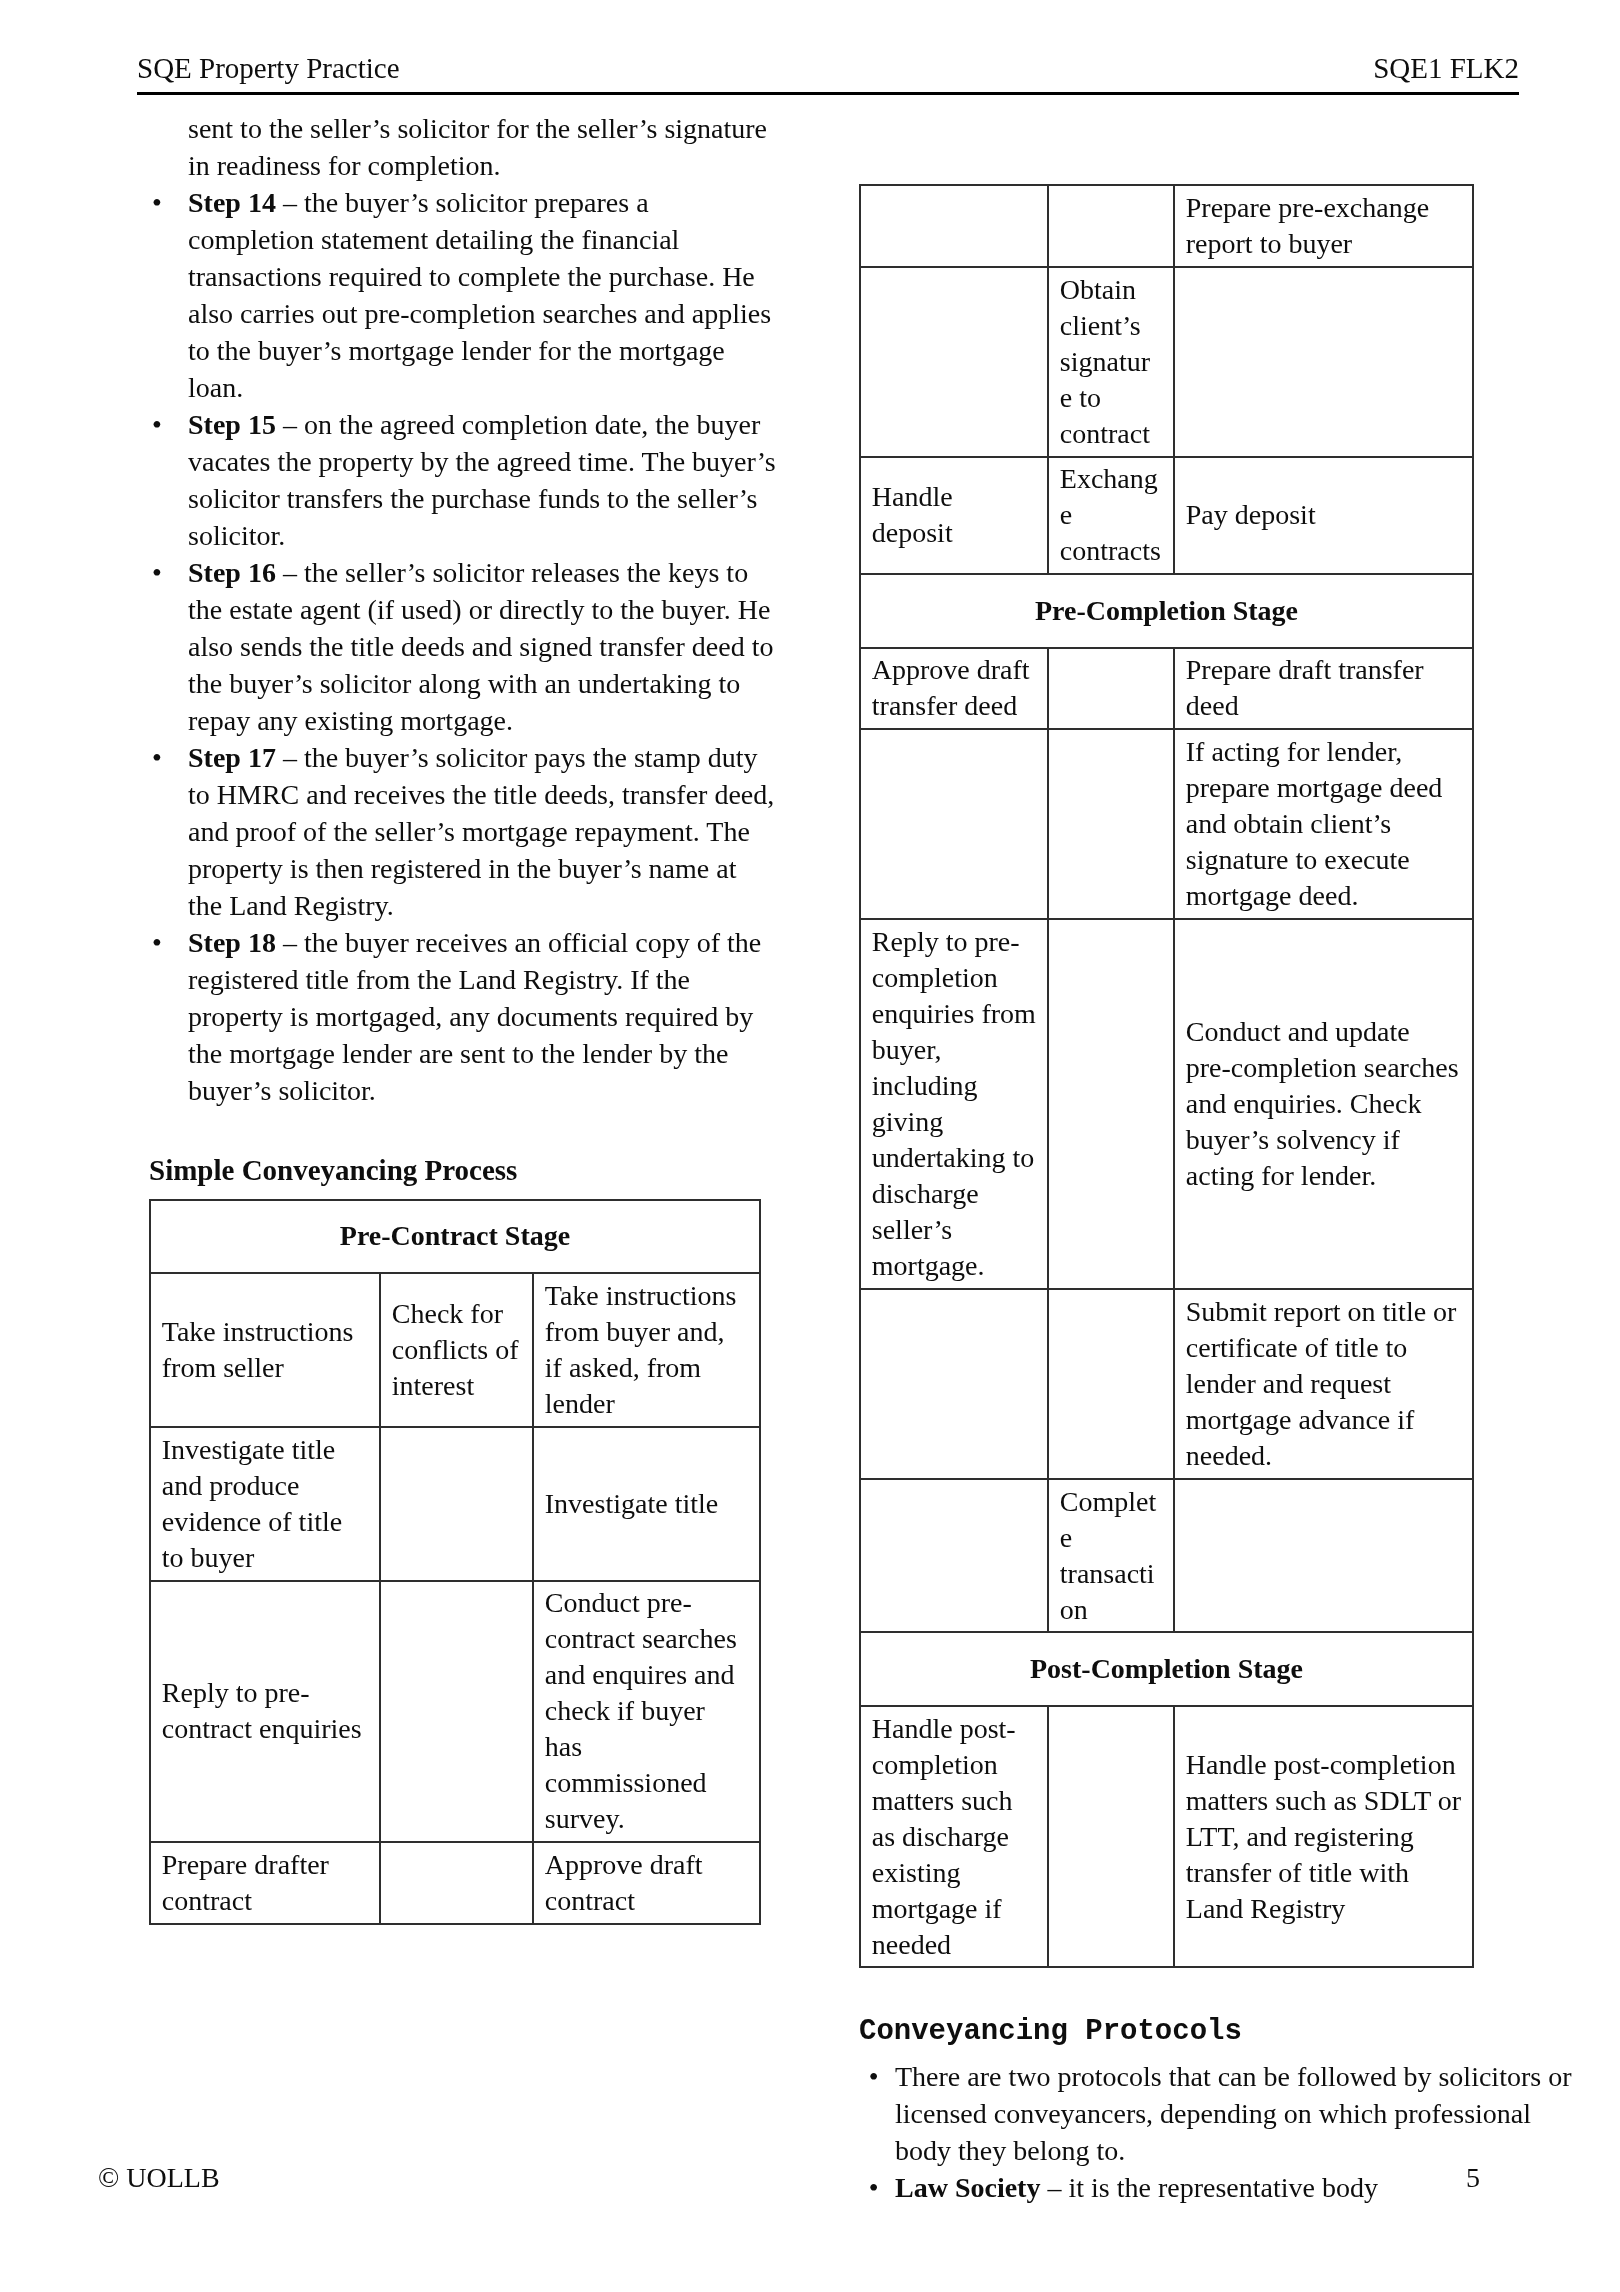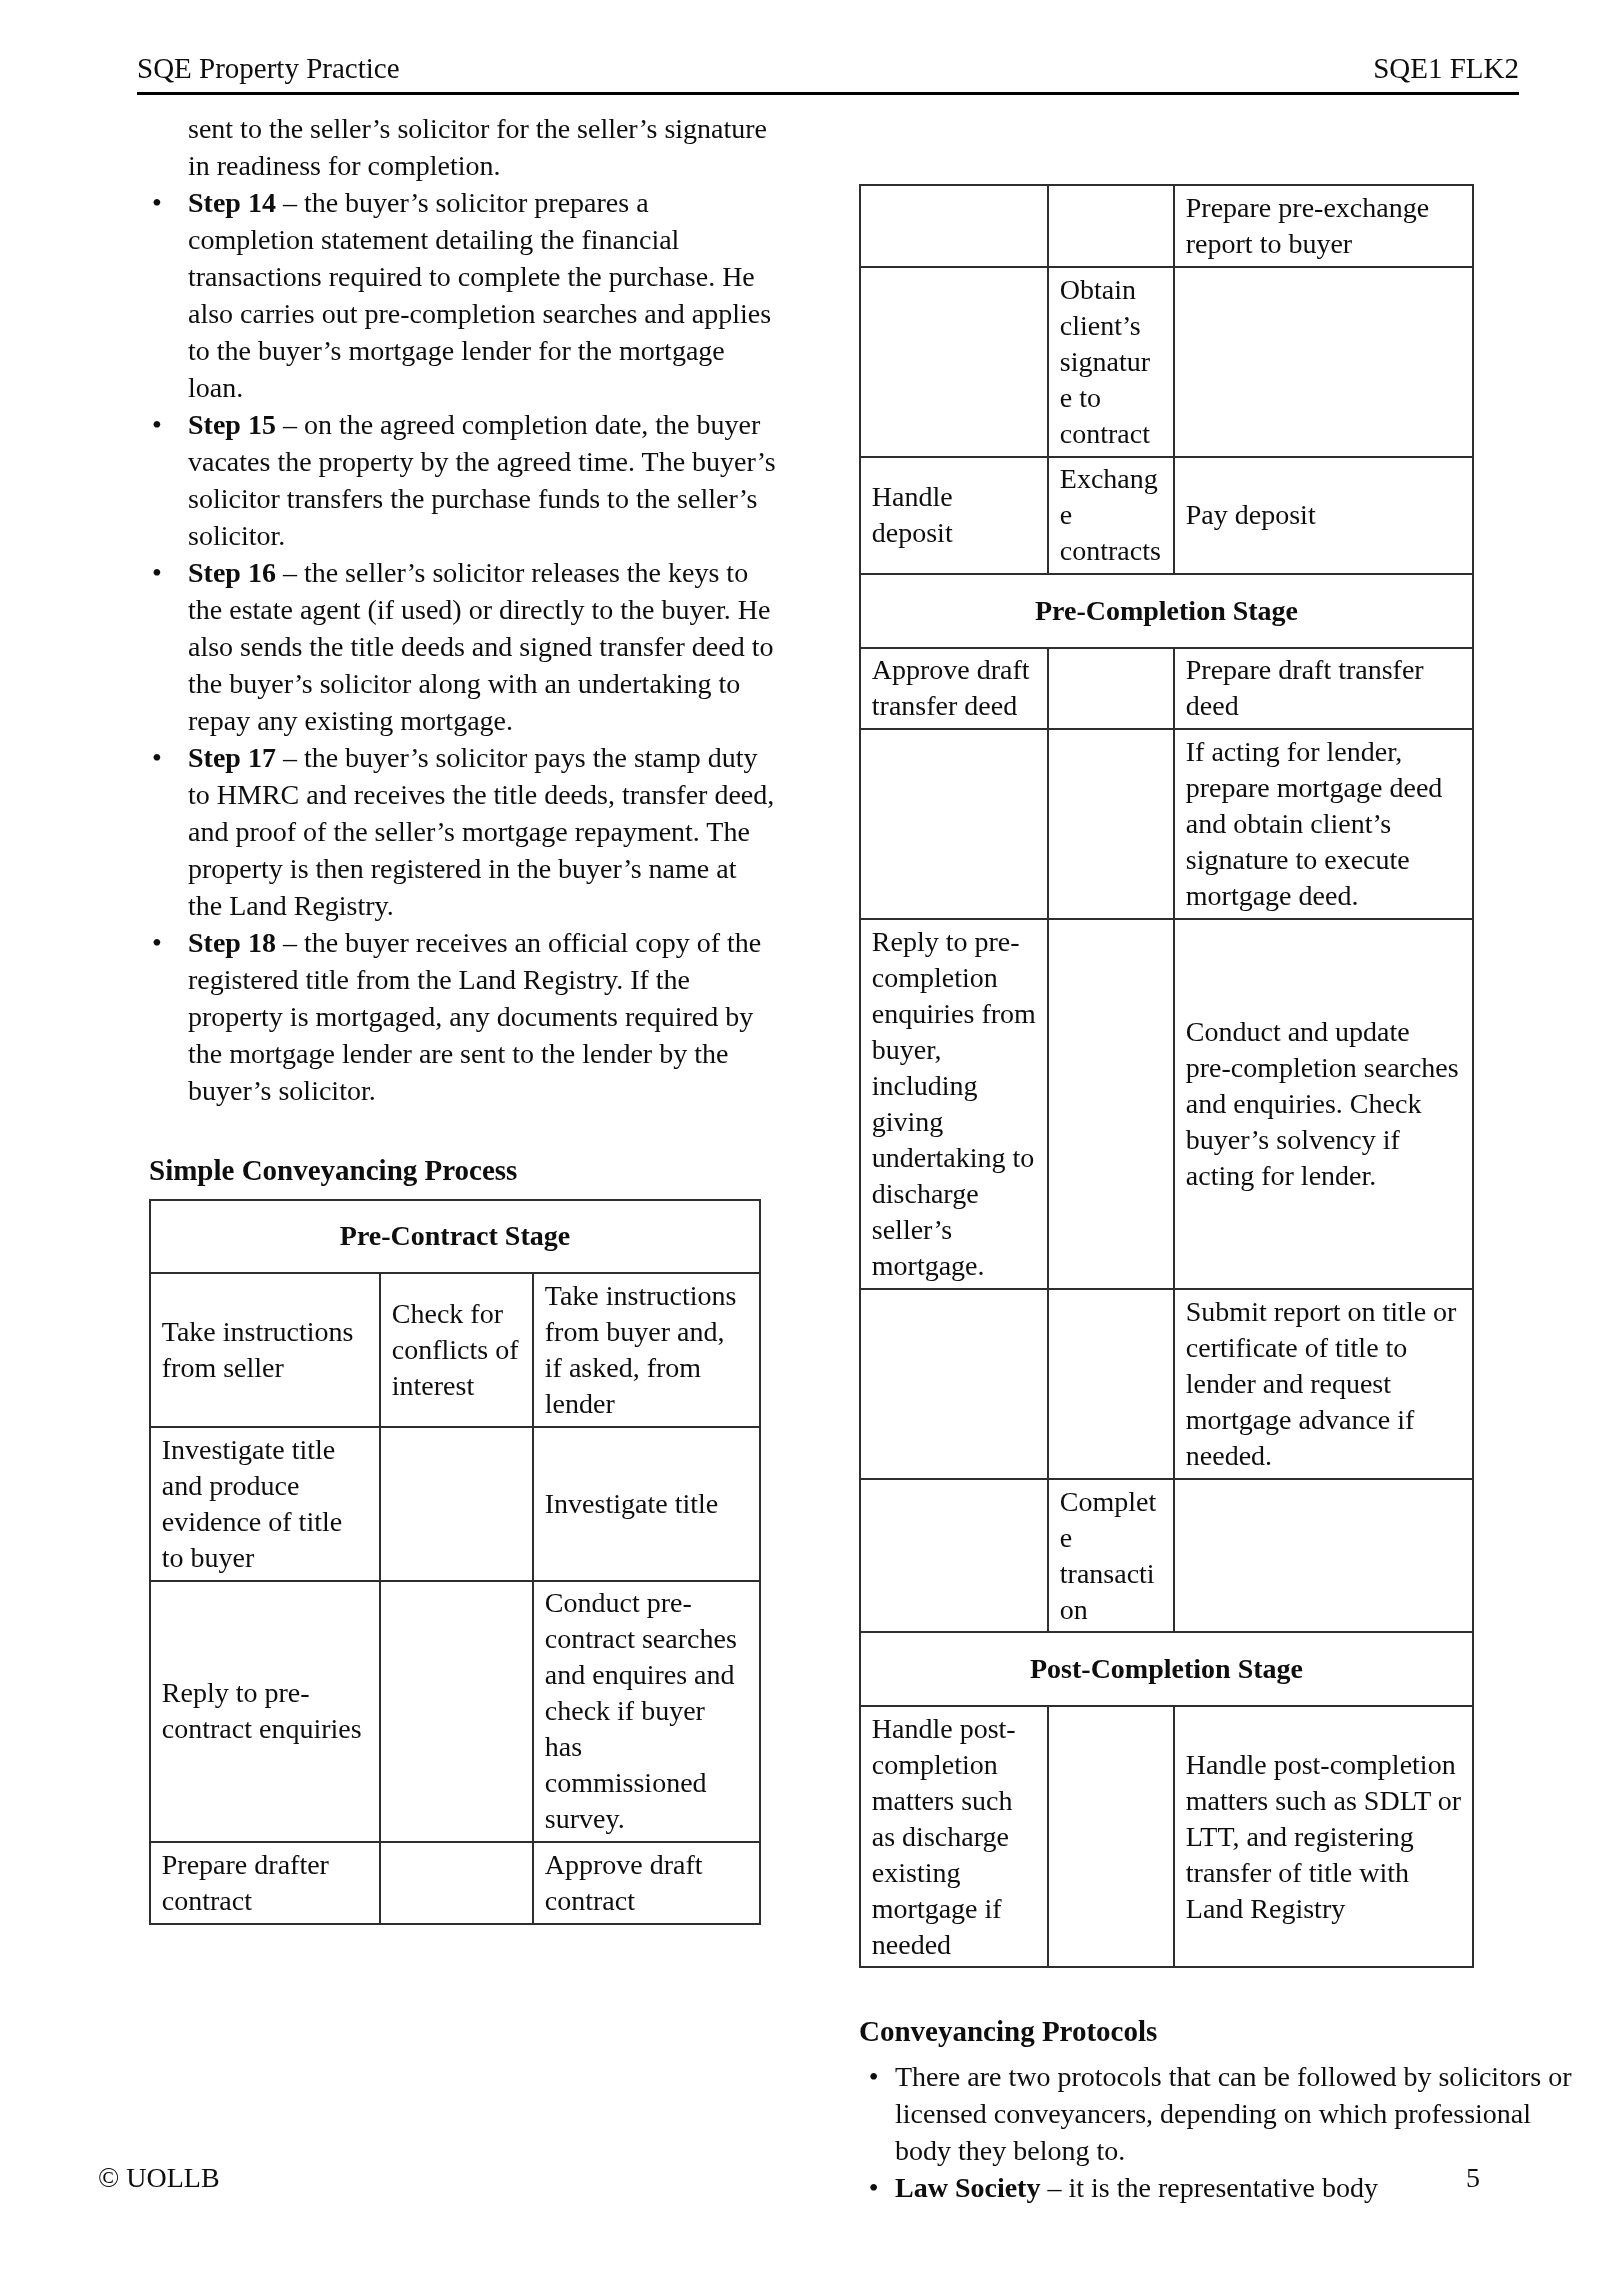--- a/index.html
+++ b/index.html
@@ -45,21 +45,21 @@
   ul.steps li::before { content:"\2022"; position:absolute; left:2.9px; top:0; }
   ul.protocols li { padding-left:36px; }
   ul.protocols li::before { left:9.8px; }
   .b { font-weight:bold; }
   h3.sec {
     font-size:29px;
     font-weight:bold;
     margin:43px 0 9.8px 0;
     line-height:37px;
   }
-  .col-right h3.sec { margin:45px 0 7.8px 0; }
+  .col-right h3.sec { margin:45px 0 7.8px 0;font-family:Liberation Mono, monospace; }
   table.tbl {
     border-collapse:collapse;
     table-layout:fixed;
     margin:0;
   }
   table.tbl td {
     border:2px solid #2e2e2e;
     padding:3.9px 10.8px;
     vertical-align:middle;
     font-size:28px;

